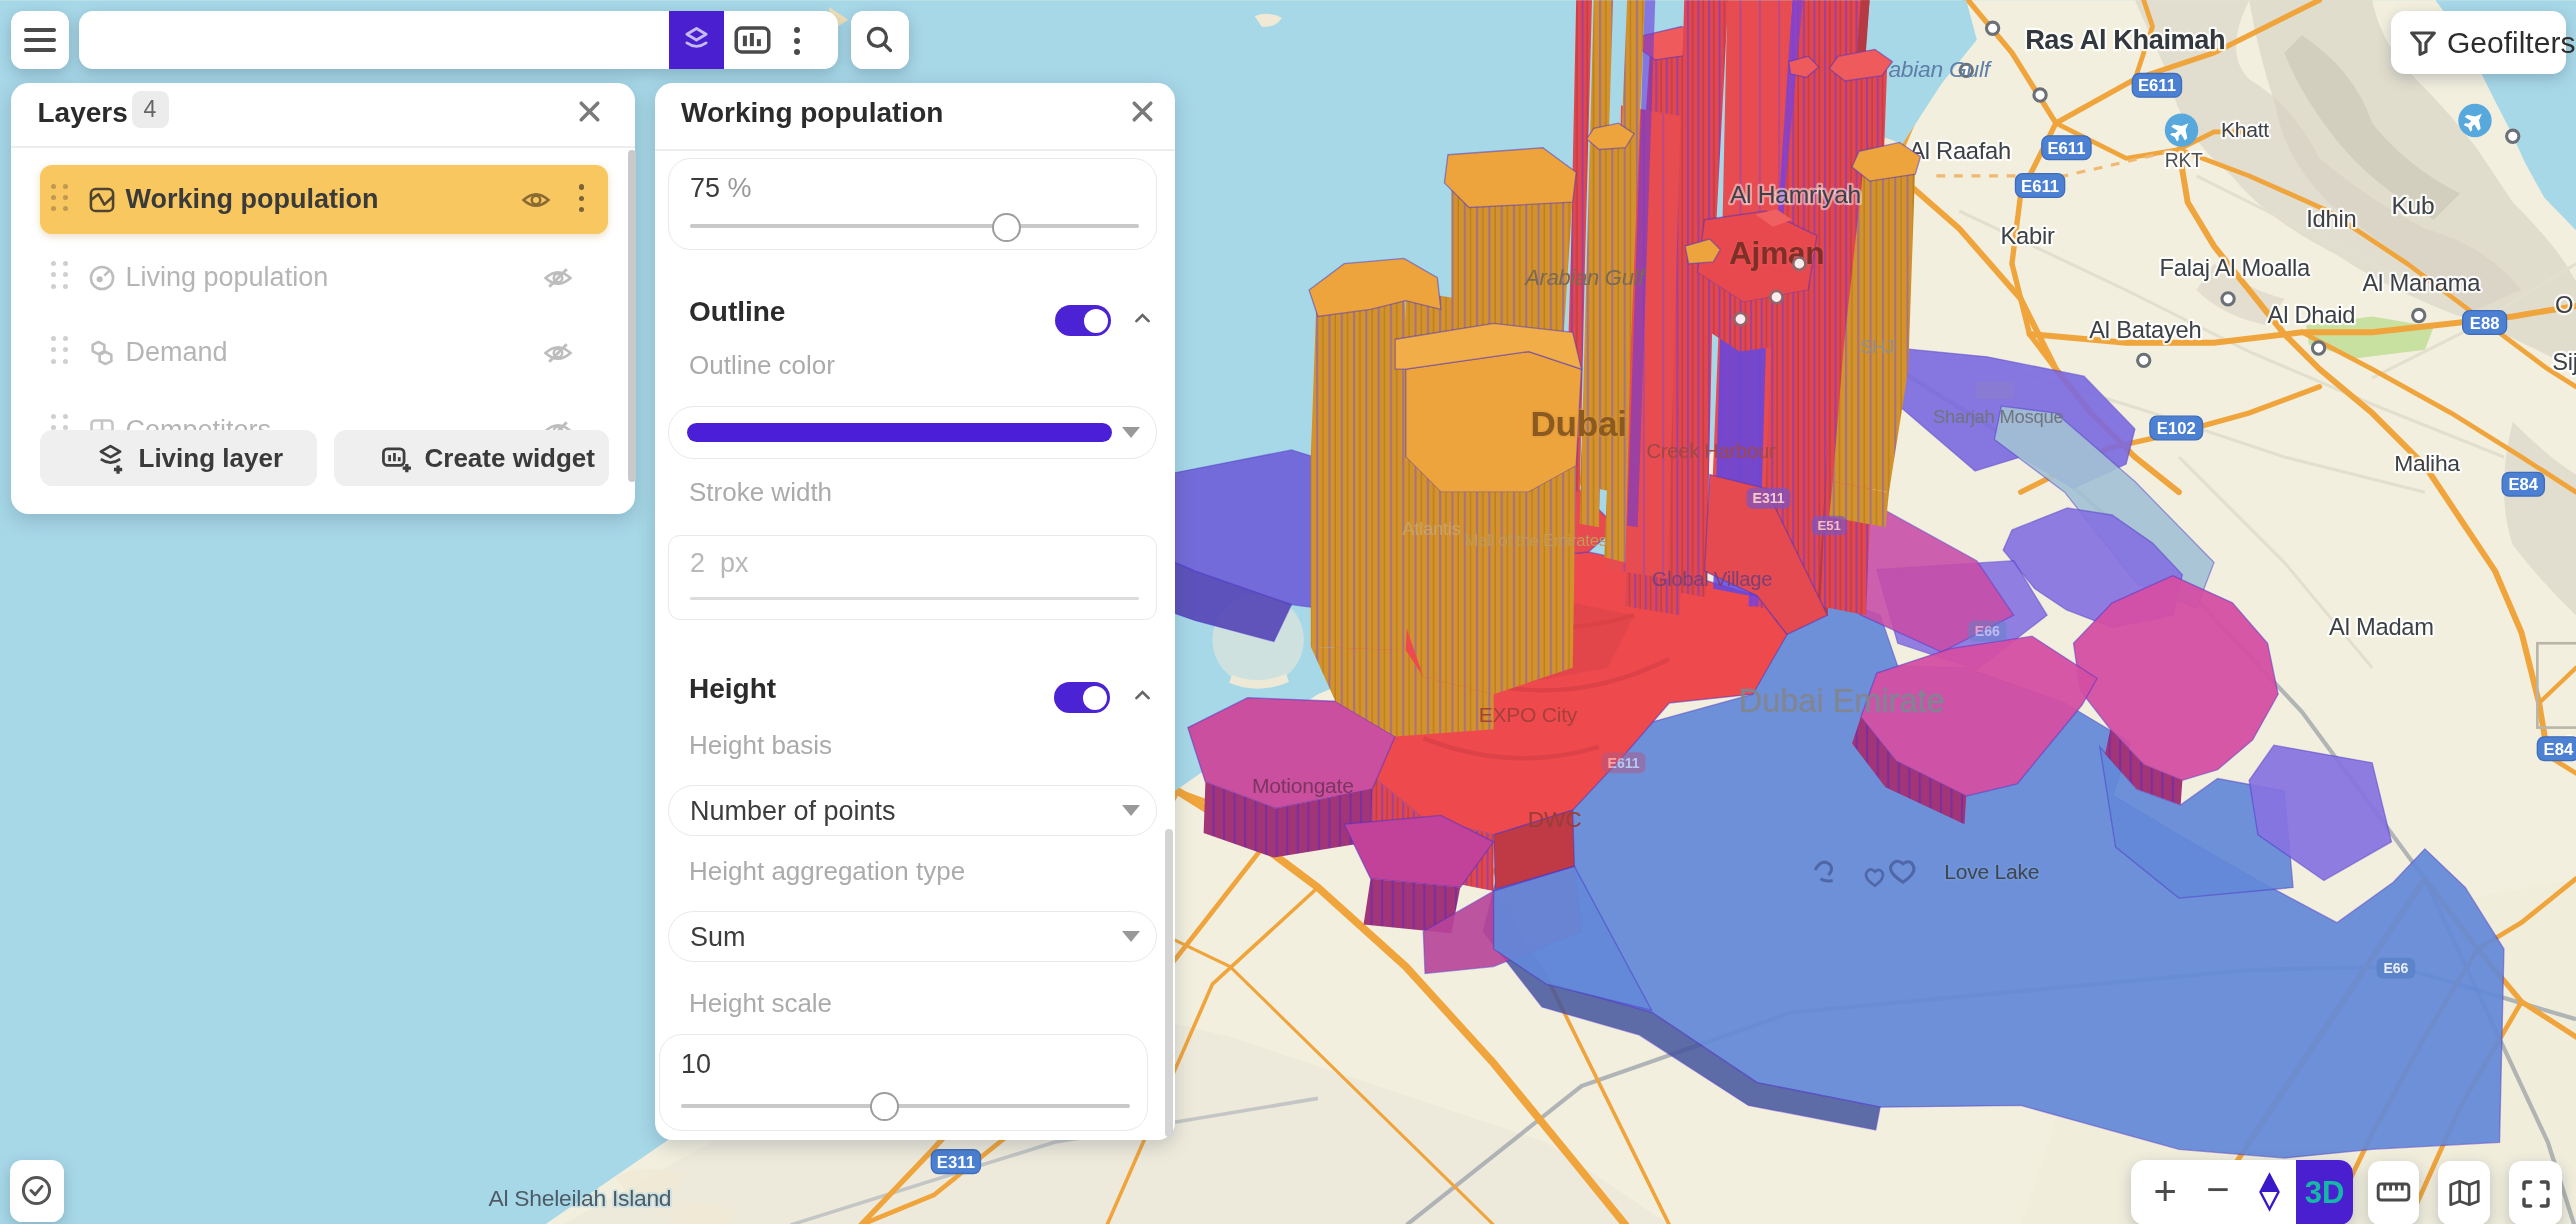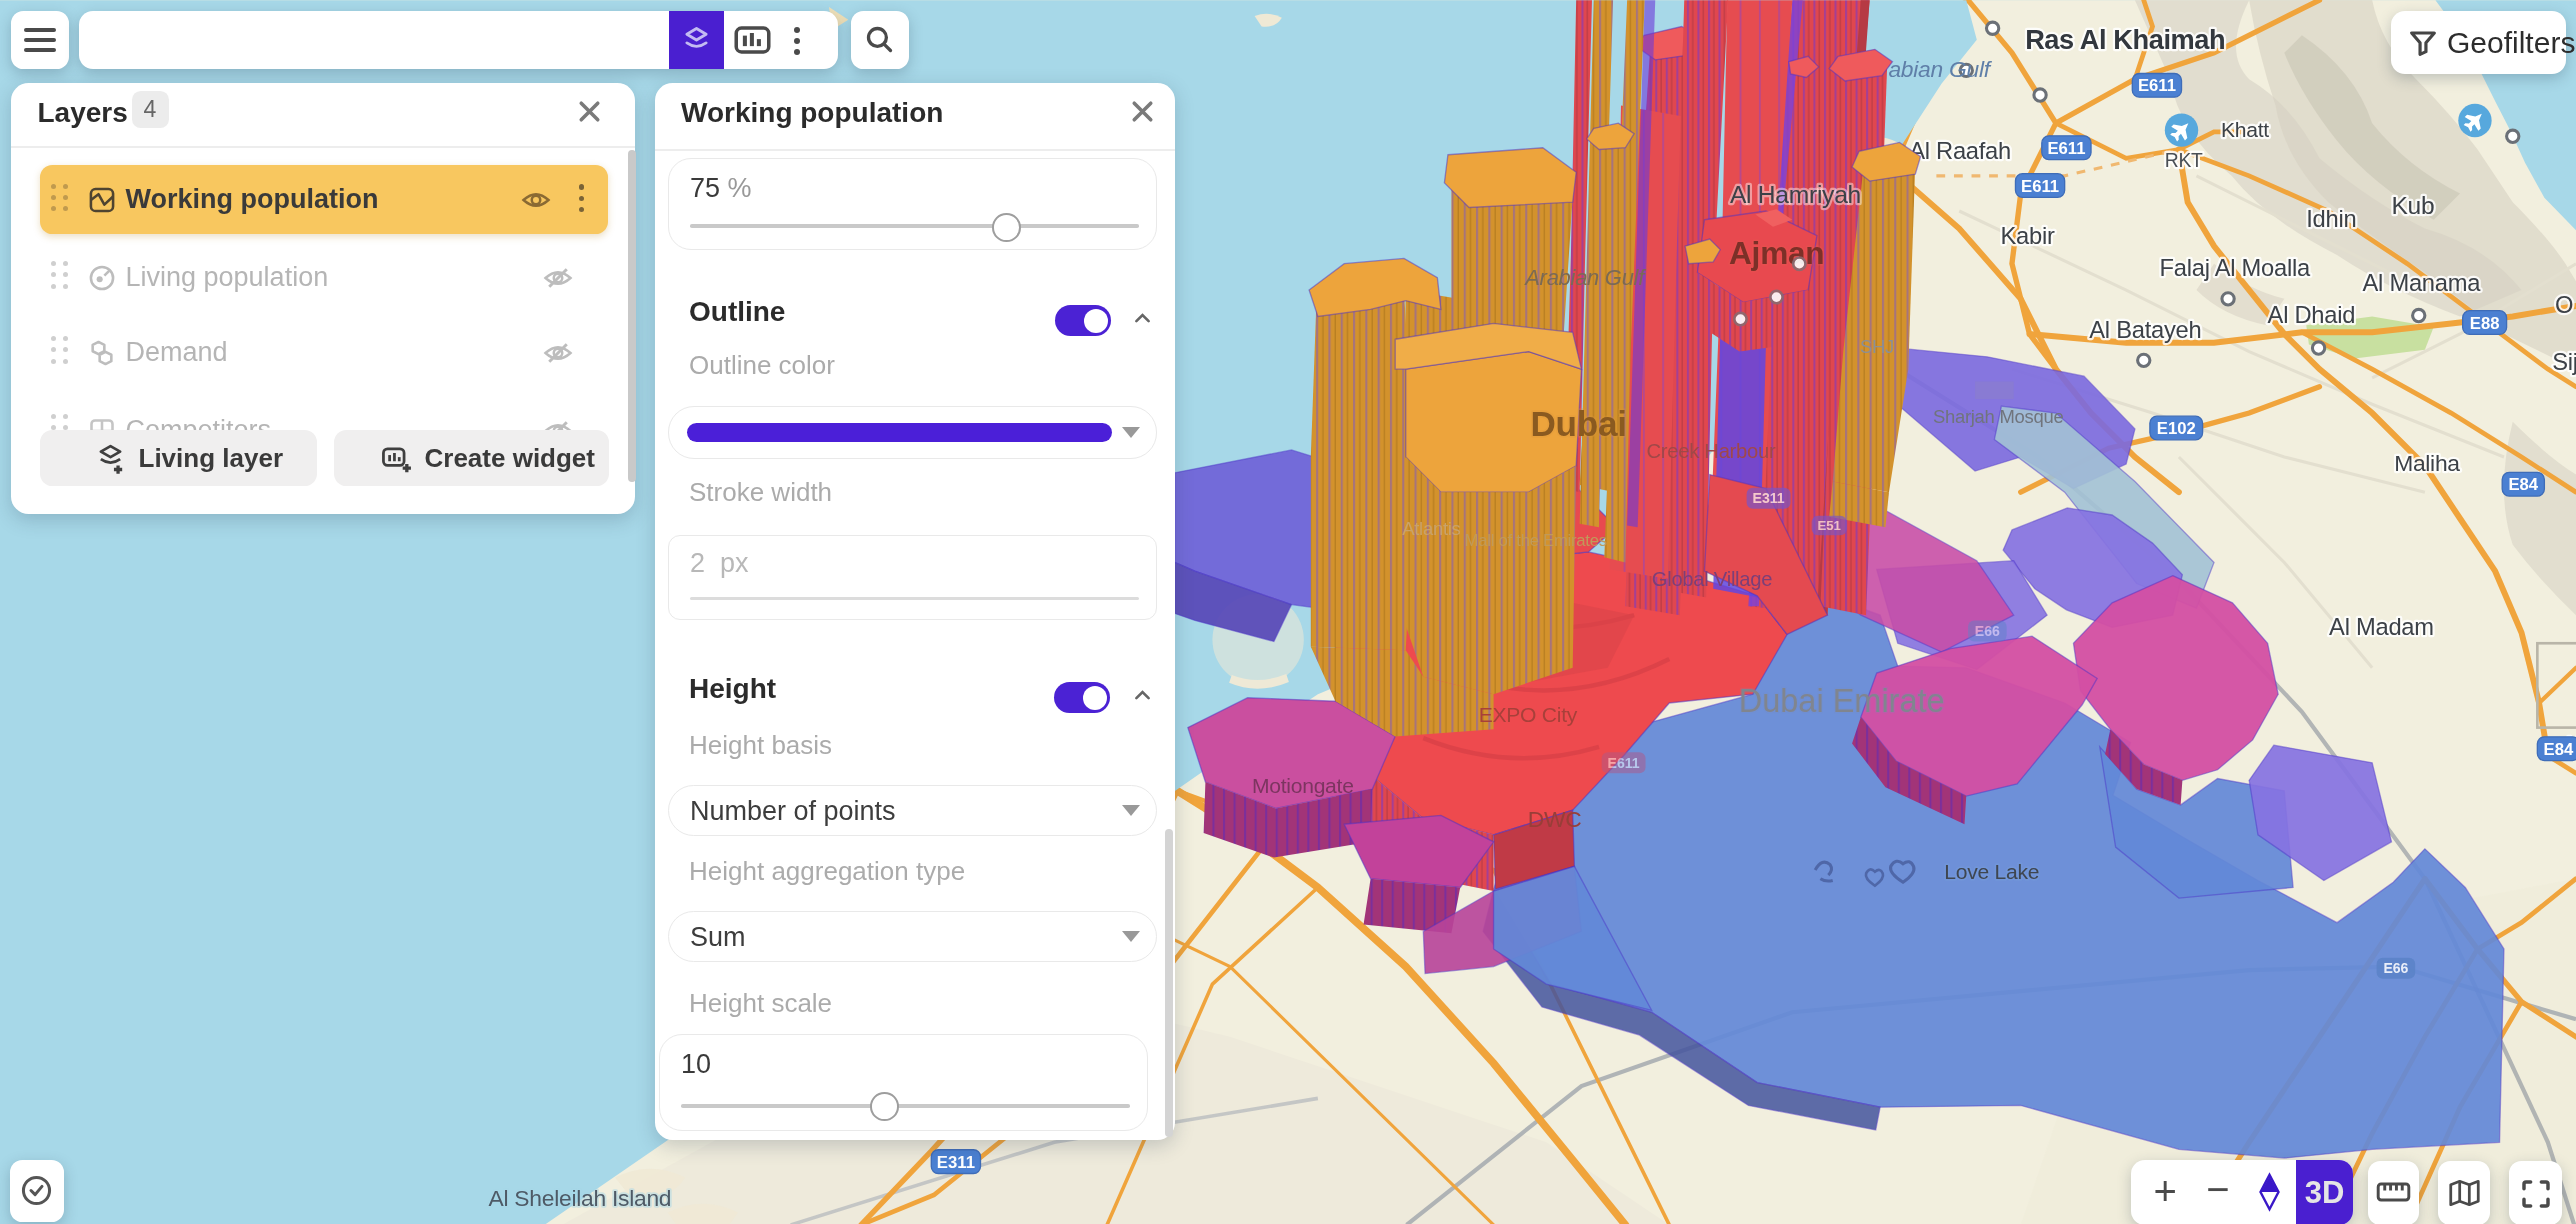--- a/index.html
+++ b/index.html
@@ -469,21 +469,21 @@
         <path d="M8 12 L11 15 L16 9" stroke-linecap="round" stroke-linejoin="round"></path>
       </svg>
     </div>
     <div class="abs btn" style="left:2131px;top:1160px;width:222px;height:65px;border-radius:14px;overflow:hidden;">
       <div class="abs" style="left:12.3px;top:0;width:44px;height:65px;font-size:40px;color:#4a4a4a;text-align:center;line-height:62px;font-weight:400;">+</div>
       <div class="abs" style="left:65px;top:0;width:44px;height:65px;font-size:40px;color:#4a4a4a;text-align:center;line-height:58px;">−</div>
       <svg class="abs" style="left:128px;top:12.3px;" width="21" height="40" viewBox="0 0 14 23">
         <path d="M7 0 L13 11.5 L7 23 L1 11.5 Z" fill="#fff" stroke="#3a18c8" stroke-width="1.6"></path>
         <path d="M7 1 L12.6 11.5 L1.4 11.5 Z" fill="#3a18c8"></path>
       </svg>
-      <div class="abs" style="left:165px;top:0;width:57px;height:65px;background:#4a1fd0;color:#e5e5e5;font-size:31px;font-weight:700;text-align:center;line-height:65px;">3D</div>
+      <div class="abs" style="left:165px;top:0;width:57px;height:65px;background:#4a1fd0;color:#14b8a6;font-size:31px;font-weight:700;text-align:center;line-height:65px;">3D</div>
     </div>
     <div class="abs btn" style="left:2368px;top:1161px;width:51px;height:64px;">
       <svg class="abs" style="left:8px;top:17.6px;" width="35" height="26" viewBox="0 0 24 16" fill="none" stroke="#4a4a4a" stroke-width="2">
         <rect x="1.5" y="2.5" width="21" height="11" rx="2"></rect>
         <path d="M6 2.5 V7 M10 2.5 V7 M14 2.5 V7 M18 2.5 V7"></path>
       </svg>
     </div>
     <div class="abs btn" style="left:2438px;top:1161px;width:52px;height:64px;">
       <svg class="abs" style="left:9.7px;top:16.7px;" width="33" height="30" viewBox="0 0 24 20" fill="none" stroke="#4a4a4a" stroke-width="2" stroke-linejoin="round">
         <path d="M2 4 L8.5 1.5 L15.5 4 L22 1.5 V16 L15.5 18.5 L8.5 16 L2 18.5 Z"></path>

